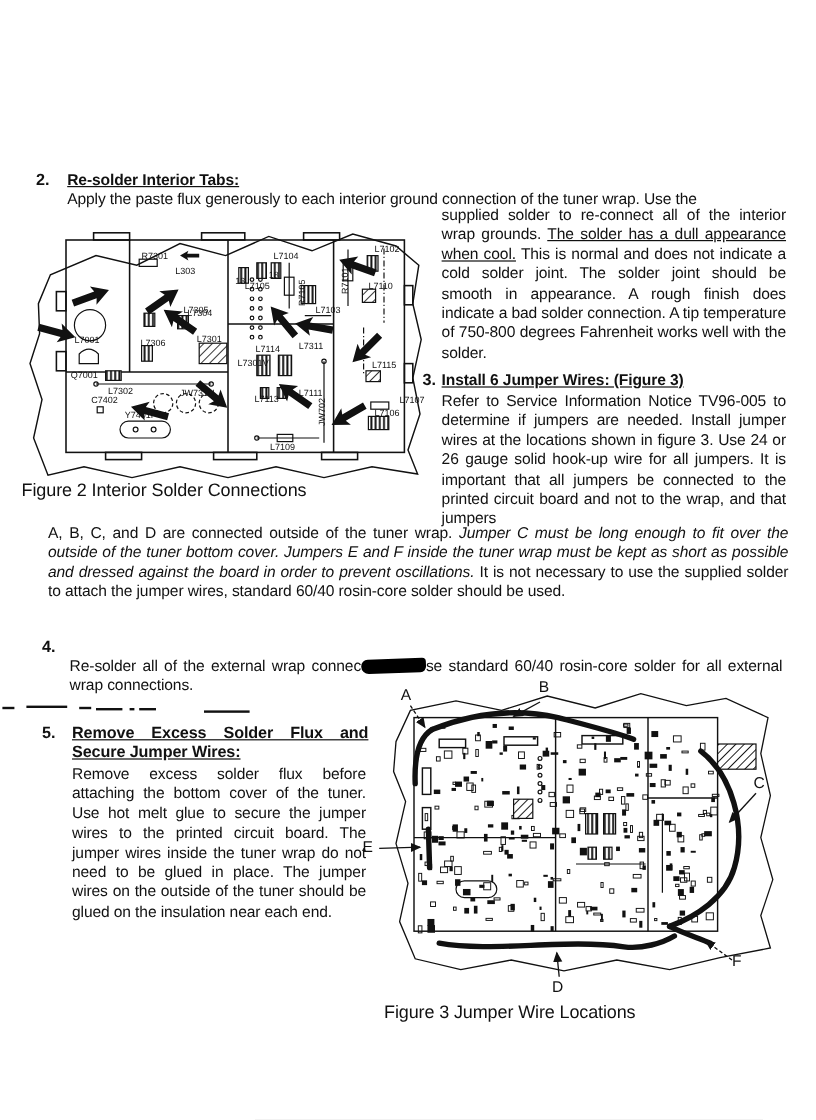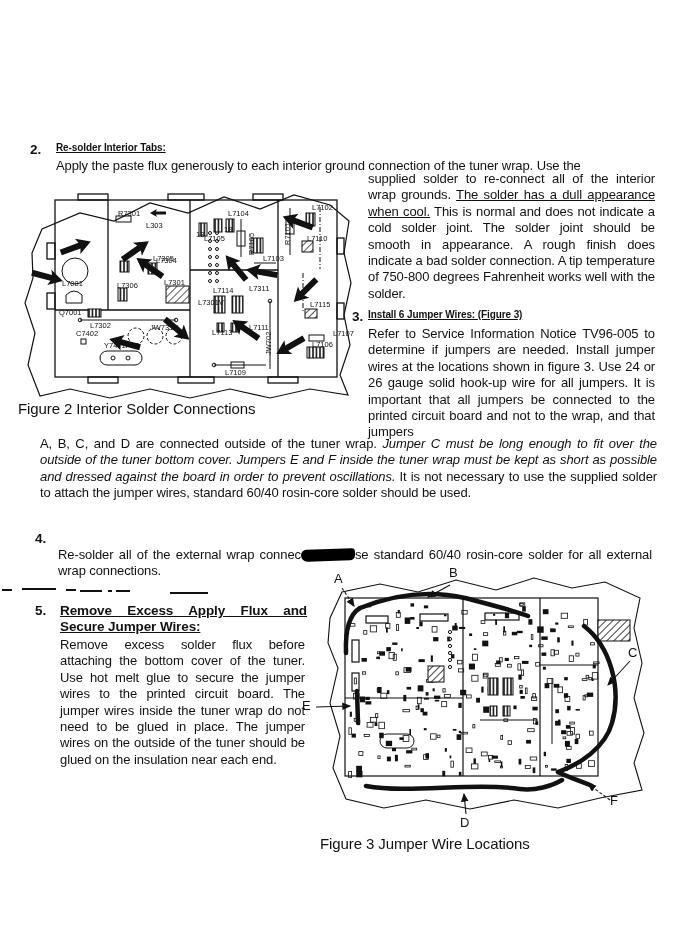--- a/index.html
+++ b/index.html
@@ -1,21 +1,21 @@
 <!DOCTYPE html>
 <html><head>
 <meta charset="utf-8">
 <style>
   html,body{margin:0;padding:0;background:#e8e8e8}
   .page{position:relative;width:680px;height:933px;background:#fff;color:#111;
         font-family:"Liberation Sans",sans-serif;overflow:hidden}
   .abs{position:absolute}
   .body{font-size:13px;line-height:16.4px;text-align:justify;letter-spacing:-0.1px}
   .num{font-weight:bold;font-size:13.5px}
-  .hd{font-weight:bold;font-size:10px;text-decoration:underline;letter-spacing:-0.1px;white-space:nowrap}
+  .hd{font-weight:bold;font-size:13px;text-decoration:underline;letter-spacing:-0.1px;white-space:nowrap}
   .hd2{font-weight:bold;font-size:13.5px;text-decoration:underline;letter-spacing:-0.1px}
   .jl{text-align:justify;text-align-last:justify}
   .cap{font-weight:normal;font-size:15px;text-align:left;letter-spacing:-0.1px}
   .u{text-decoration:underline}
   .it{font-style:italic}
   .fig{position:absolute}
   .fig svg{position:absolute;left:0;top:0;display:block}
   .fig-label{position:absolute;font-size:7.5px;line-height:1;white-space:nowrap;
              transform-origin:left top;font-family:"Liberation Sans",sans-serif}
   .fig-label.big{font-size:13px}
@@ -197,21 +197,21 @@
     <div class="dash" style="left:2px;top:589px;width:10px"></div>
     <div class="dash" style="left:22px;top:588px;width:34px"></div>
     <div class="dash" style="left:66px;top:589px;width:10px"></div>
     <div class="dash" style="left:80px;top:590px;width:22px"></div>
     <div class="dash" style="left:108px;top:590px;width:4px"></div>
     <div class="dash" style="left:116px;top:590px;width:14px"></div>
     <div class="dash" style="left:170px;top:592px;width:38px"></div>
   </div>
 
   <div class="abs num" style="left:35px;top:603px">5.</div>
-  <div class="abs hd2 jl" style="left:60px;top:603px;width:247px">Remove Excess Apply Flux and</div>
+  <div class="abs hd2 jl" style="left:60px;top:603px;width:247px">Remove Excess Solder Flux and</div>
   <div class="abs hd2" style="left:60px;top:619px">Secure Jumper Wires:</div>
   <div class="abs body" style="left:60px;top:637px;width:245px">Remove excess solder flux before attaching the bottom cover of the tuner.  Use hot melt glue to secure the jumper wires to the printed circuit board.  The jumper wires inside the tuner wrap do not need to be glued in place.  The jumper wires on the outside of the tuner should be glued on the insulation near each end.</div>
 
   <div class="fig" style="left:300px;top:558px;width:365px;height:275px">
     <svg width="365" height="275" viewBox="0 0 365 275">
       <defs>
         <marker id="ah" markerWidth="9" markerHeight="9" refX="7" refY="3.5" orient="auto">
           <path d="M0,0 L8,3.5 L0,7 Z" fill="#111"></path>
         </marker>
         <pattern id="hx2" width="5" height="5" patternUnits="userSpaceOnUse" patternTransform="rotate(45)">

